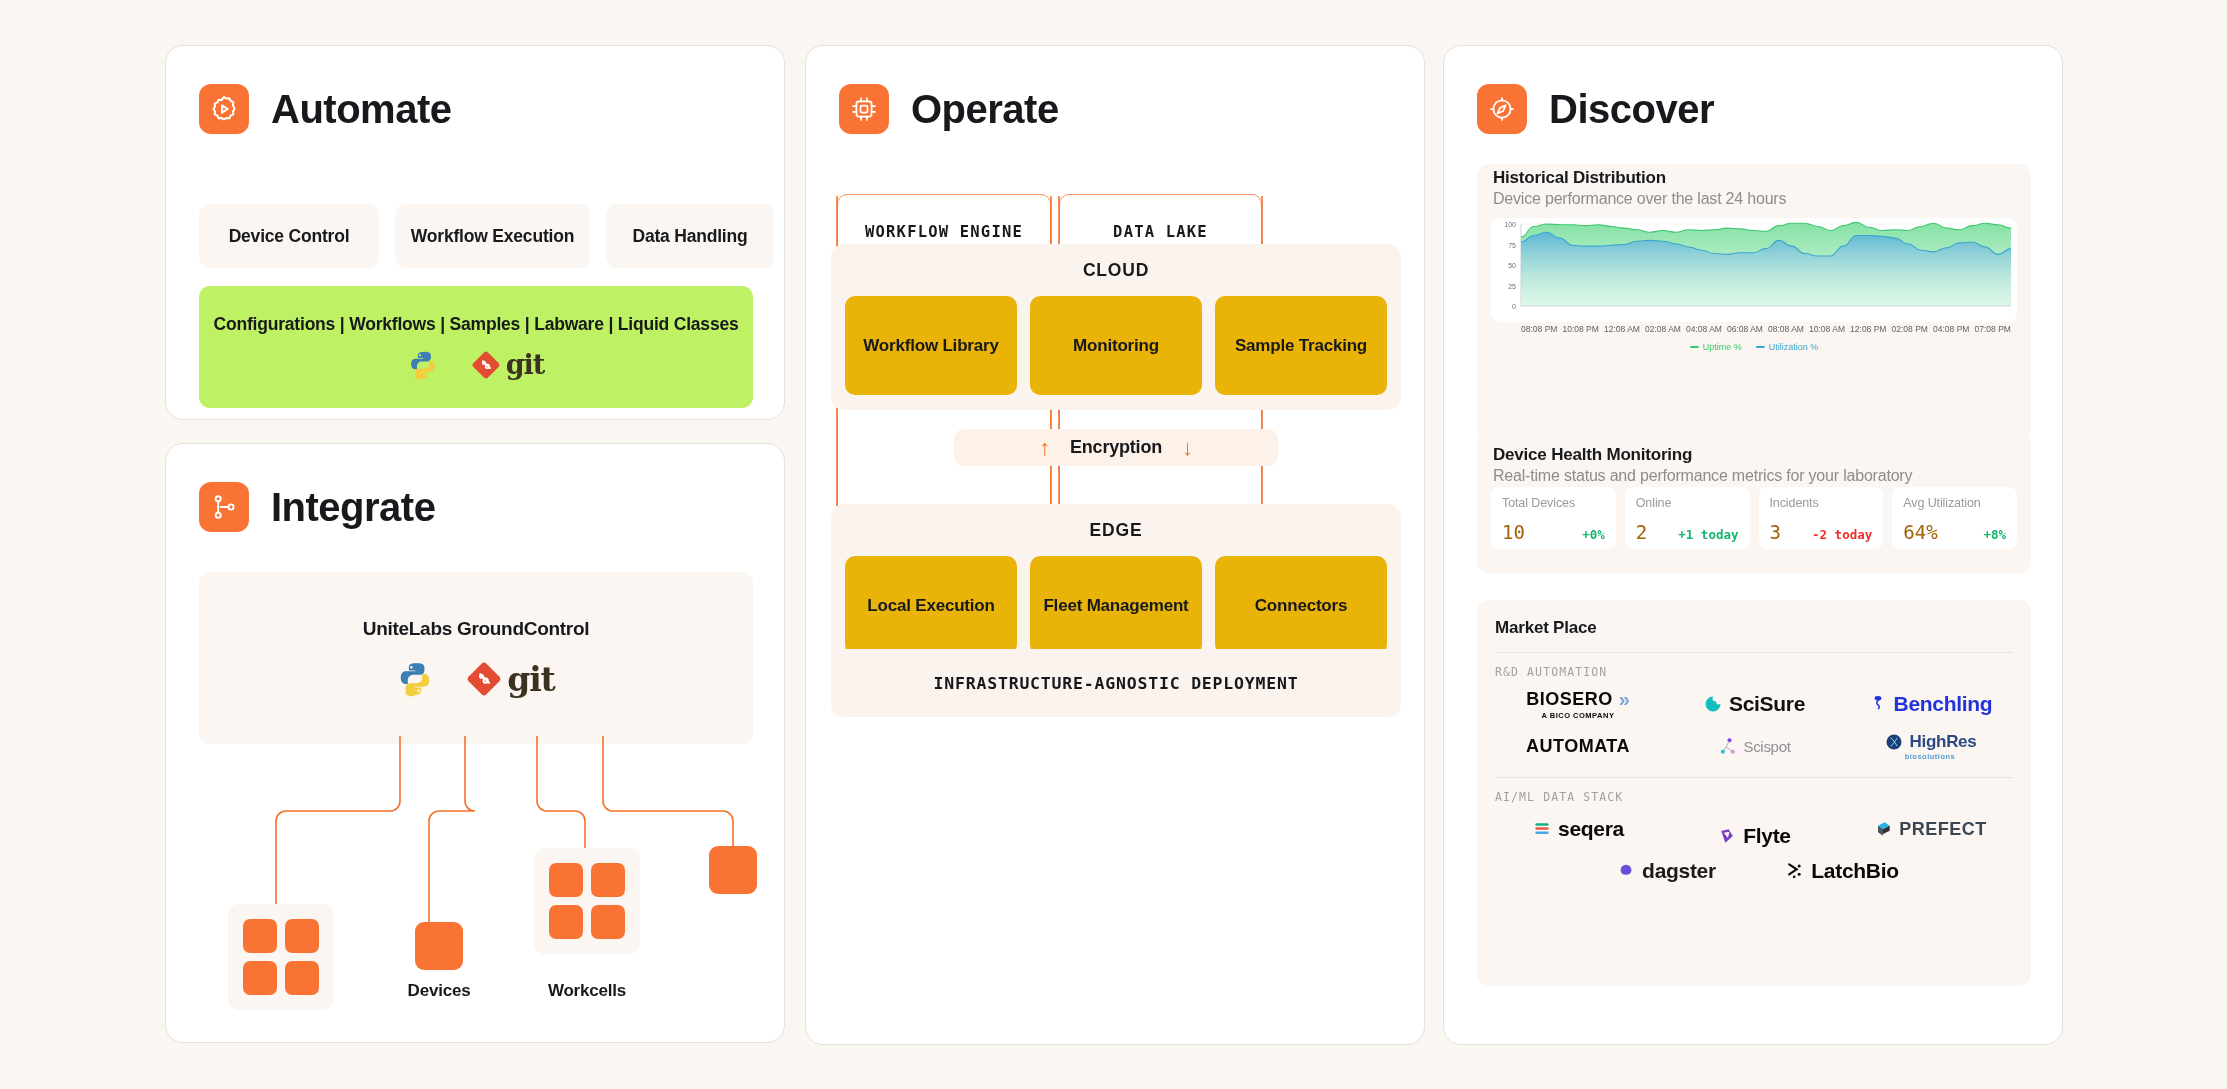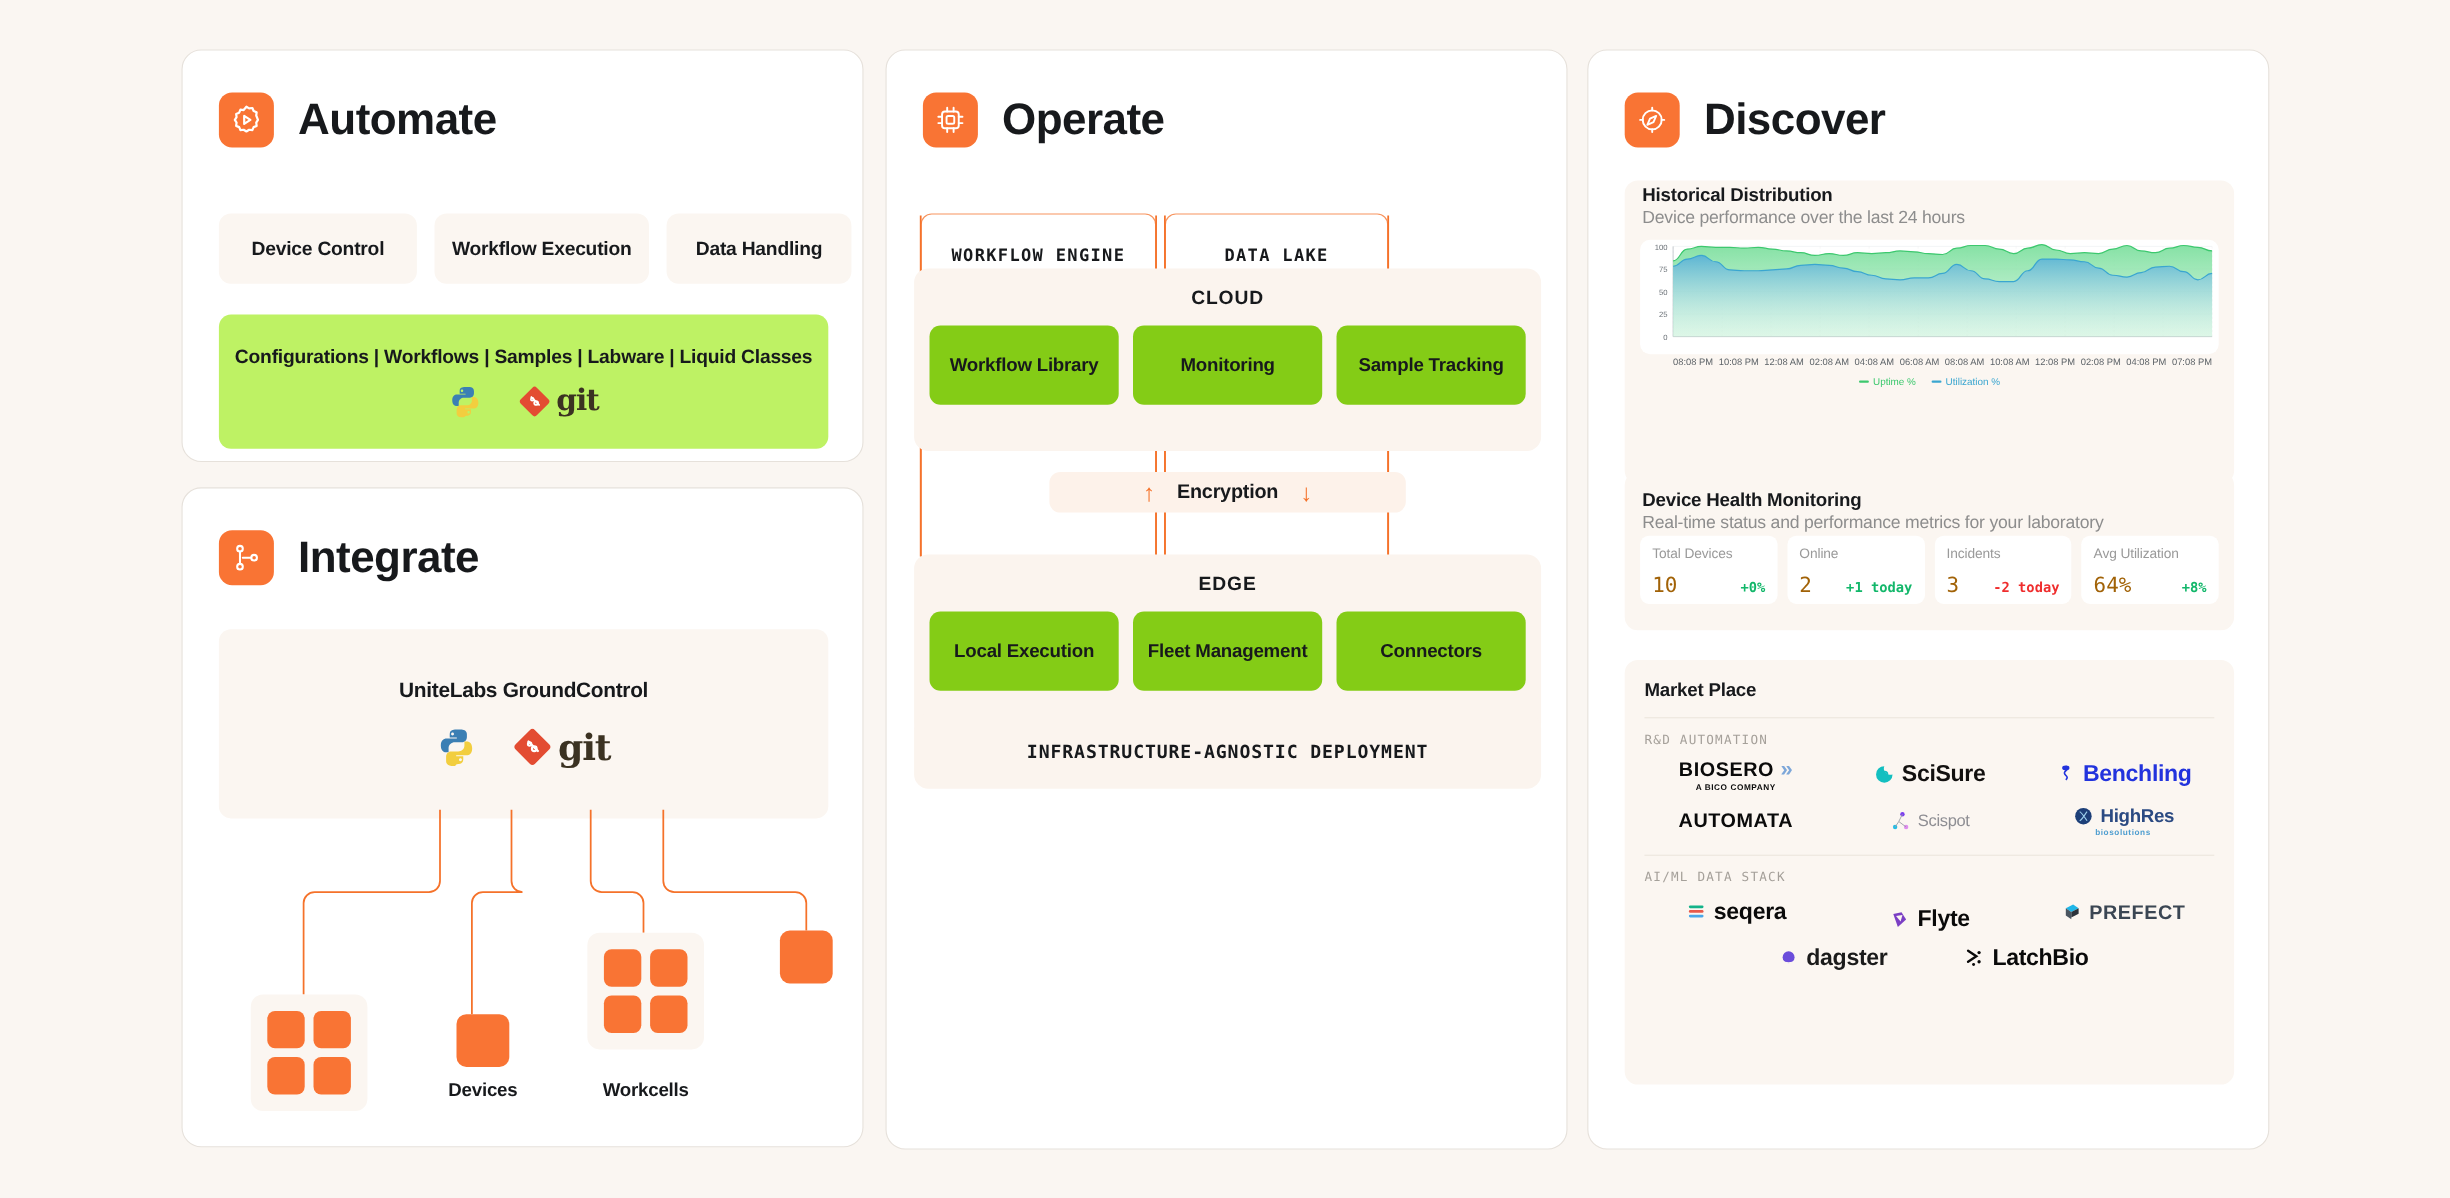--- a/index.html
+++ b/index.html
@@ -28,21 +28,21 @@
   }
   .head-icon svg { display: block; }
   .head-title {
     font-size: 40px; font-weight: 700; color: #17191c; letter-spacing: -.5px;
     line-height: 1;
   }
 
   
   #automate { left: 165px; top: 45px; width: 620px; height: 375px; }
   .auto-head { position: absolute; left: 33px; top: 38px; }
-  .pill-row { position:absolute; left: 33px; top: 148px; display: flex; gap: 16px; }
+  .pill-row { position:absolute; left: 33px; top: 158px; display: flex; gap: 16px; }
   .pill {
     background: #fbf6f1; border-radius: 11px; height: 64px;
     display: flex; align-items: center; justify-content: center;
     font-size: 17.5px; font-weight: 600; color: #17191c; letter-spacing: -.2px;
   }
   .pill.w1 { width: 180px; }
   .pill.w2 { width: 195px; }
   .pill.w3 { width: 168px; }
   .strip {
     position: absolute; left: 33px; top: 240px; width: 554px; height: 122px;
@@ -83,21 +83,21 @@
   }
   .op-band {
     position: absolute; background: #fbf4ee; border-radius: 13px;
   }
   .band-title {
     position: absolute; left: 0; right: 0; top: 16px; text-align: center;
     font-size: 17.5px; font-weight: 600; color: #17191c; letter-spacing: .8px;
   }
   .band-cards { position: absolute; left: 14px; right: 14px; top: 52px; display: flex; gap: 13px; }
   .band-card {
-    flex: 1 1 0; height: 72px; background: #84cc16; border-radius: 10px;
+    flex: 1 1 0; height: 99px; background: #eab308; border-radius: 10px;
     display: flex; align-items: center; justify-content: center; text-align: center;
     font-size: 17px; font-weight: 600; color: #17191c; letter-spacing: -.2px; line-height: 1.25;
   }
   .enc-pill {
     position: absolute; background: #fdf2ea; border-radius: 10px;
     display: flex; align-items: center; justify-content: center; gap: 20px;
     font-size: 18px; font-weight: 600; color: #17191c; letter-spacing: -.2px;
   }
   .enc-arrow { color: #f5722a; font-size: 22px; line-height: 1; }
   .foot-band {

